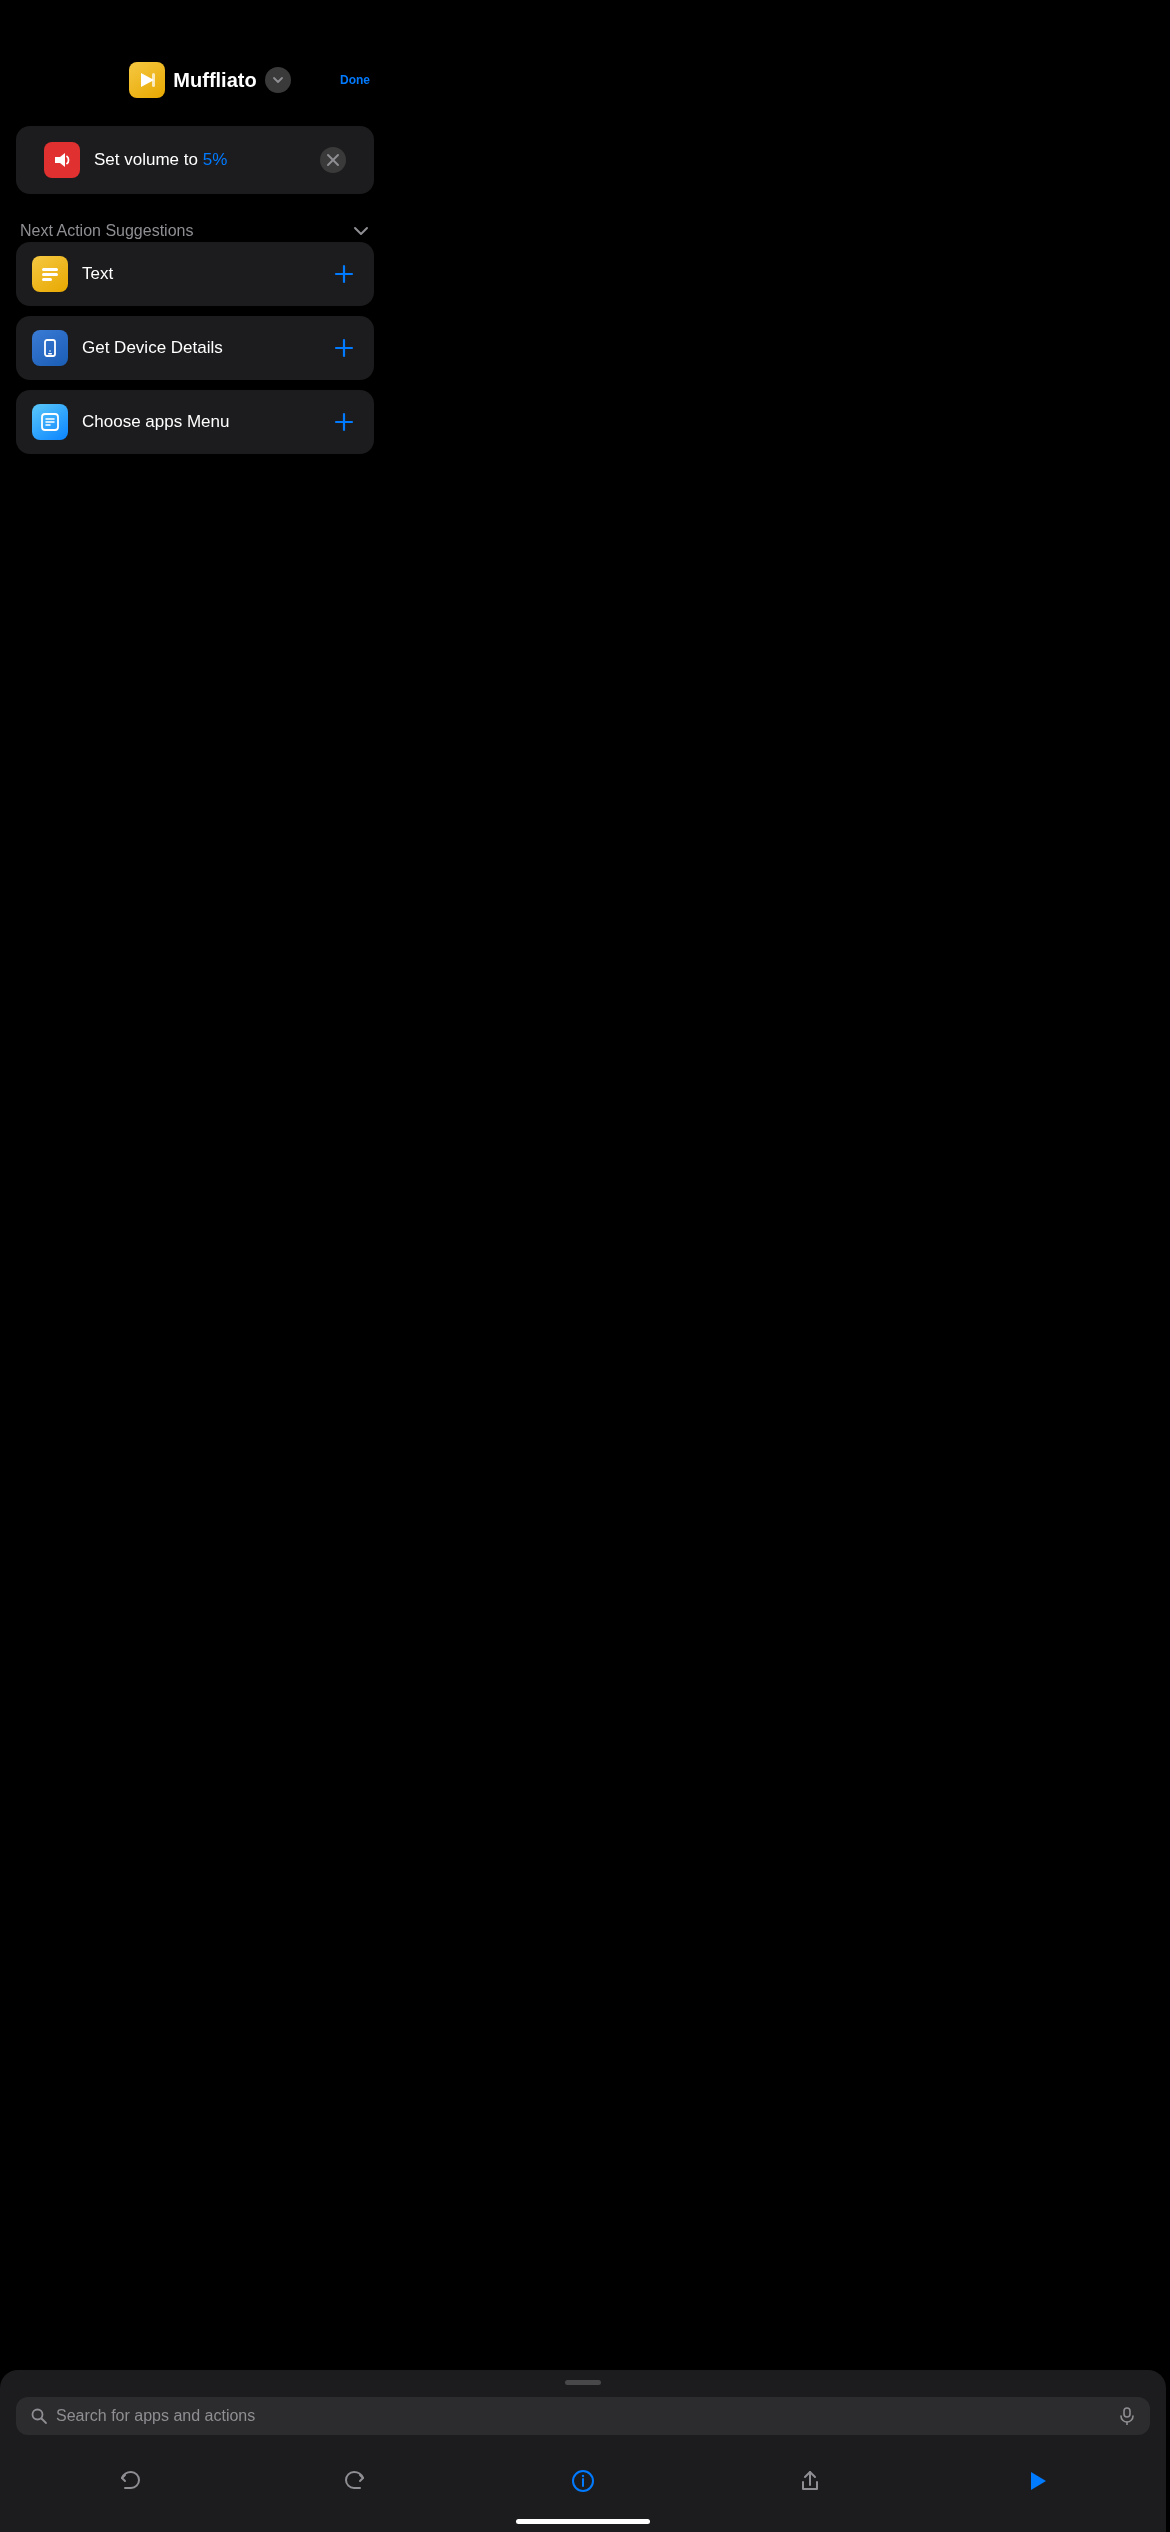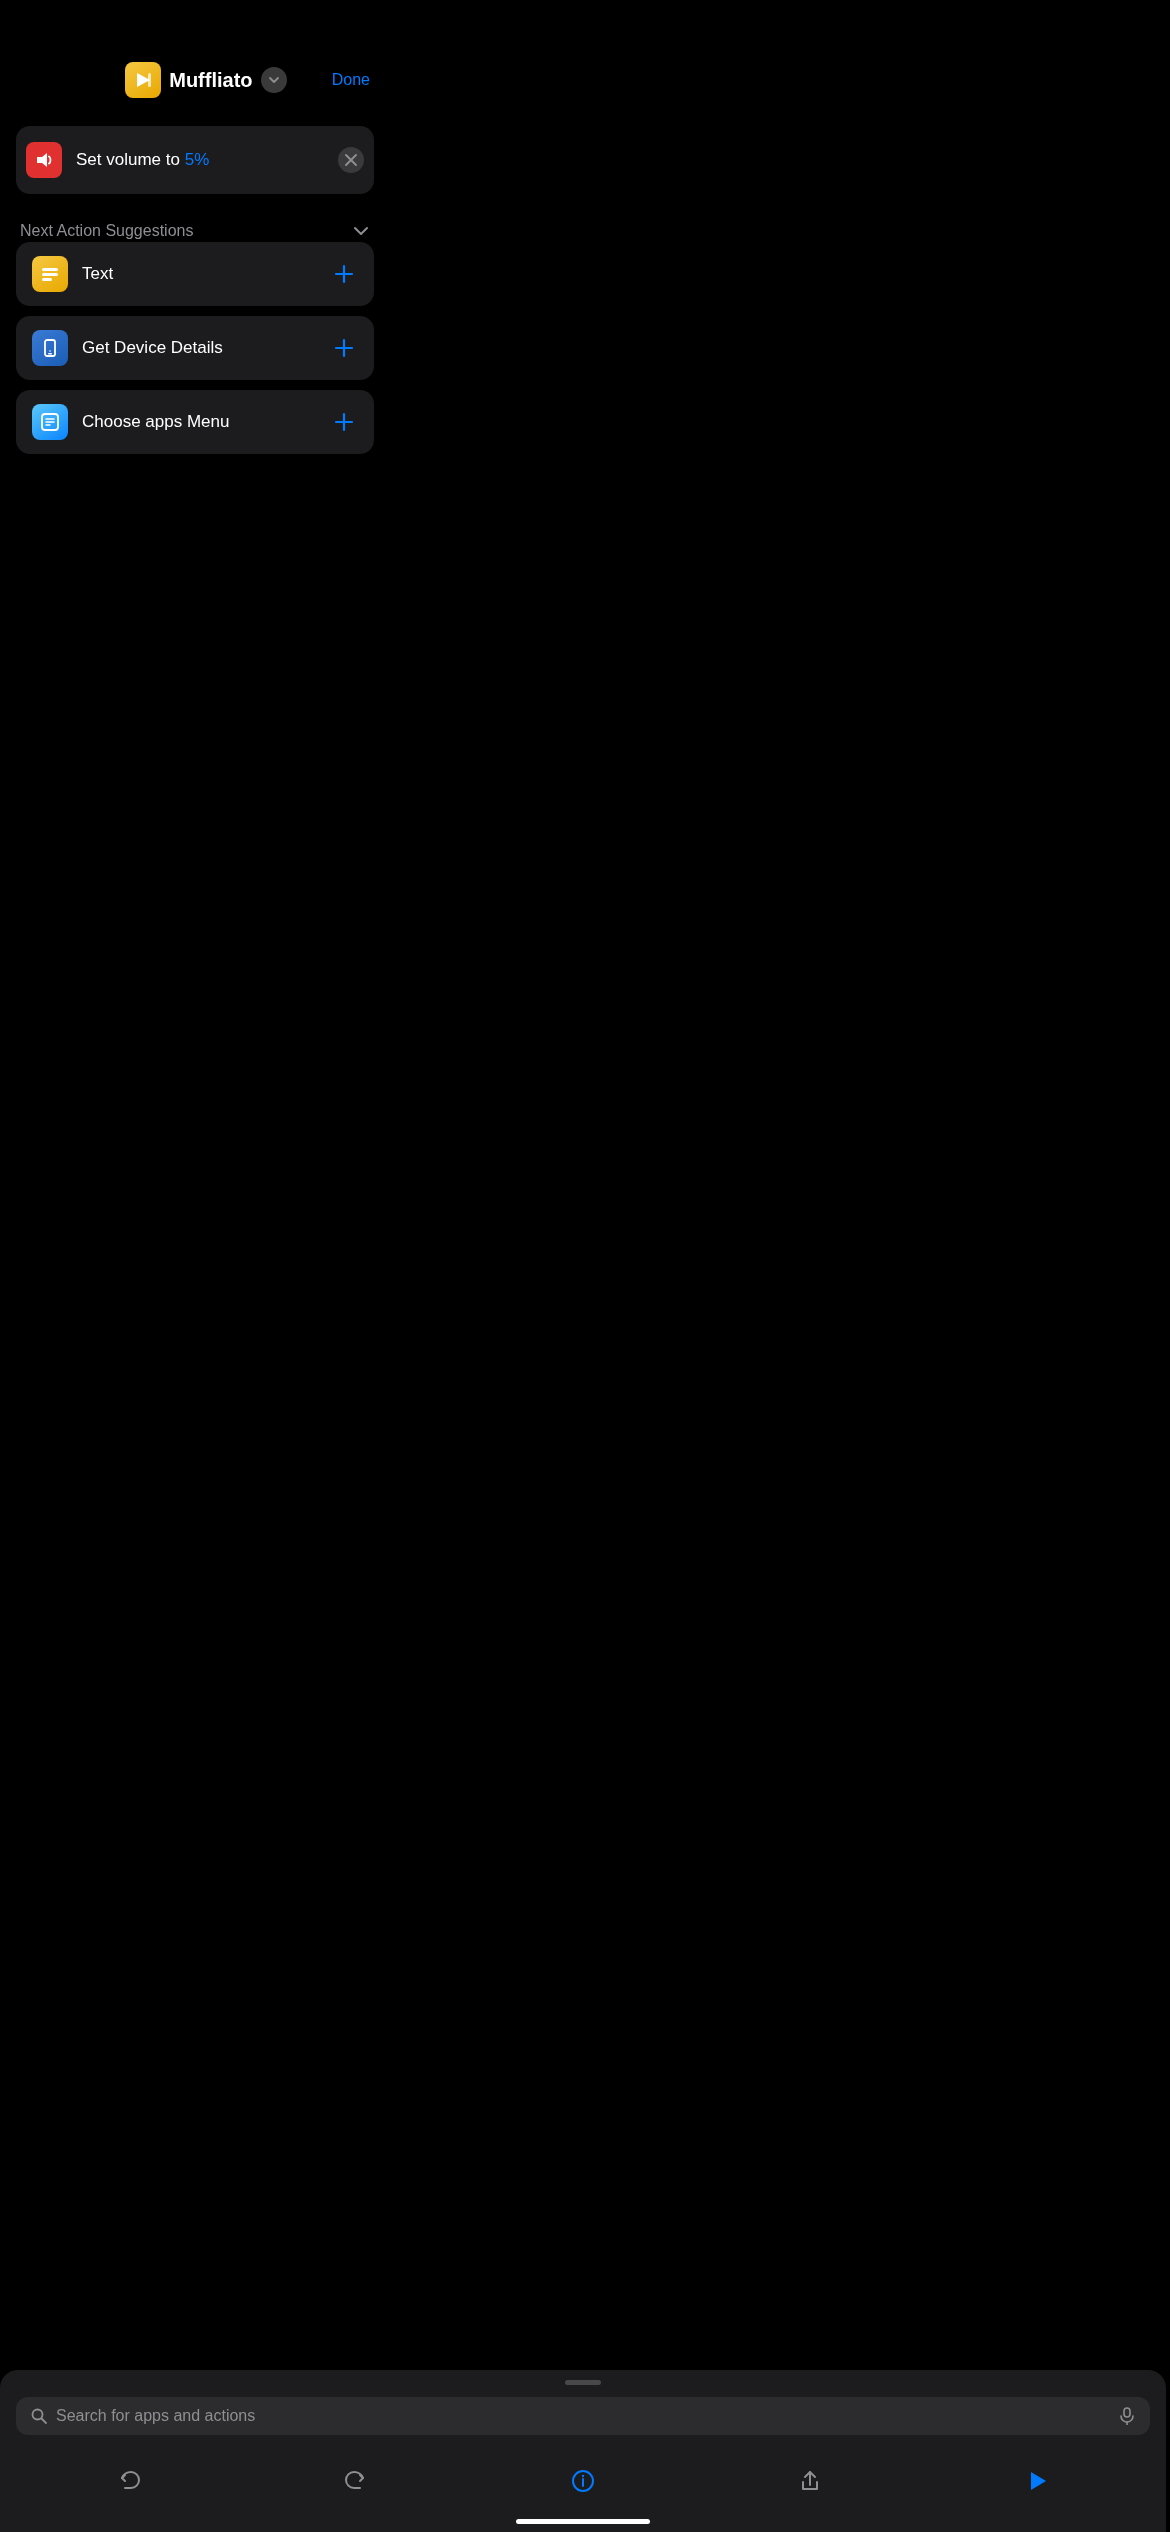--- a/index.html
+++ b/index.html
@@ -65,36 +65,36 @@
       width: 26px;
       height: 26px;
       background: #3a3a3a;
       border-radius: 50%;
       display: flex;
       align-items: center;
       justify-content: center;
     }
 
     .done-btn {
-      font-size: 16px;
-      font-weight: 400;
+      font-size: 12px;
+      font-weight: 700;
       color: #007aff;
       background: none;
       border: none;
       cursor: pointer;
     }
 
     .main-content {
       padding: 16px 16px 0;
     }
 
     .action-card {
       background: #1c1c1e;
       border-radius: 14px;
-      padding: 16px 10px;
+      padding: 16px 28px;
       display: flex;
       align-items: center;
       gap: 14px;
       margin-bottom: 28px;
       position: relative;
     }
 
     .action-icon {
       width: 36px;
       height: 36px;

